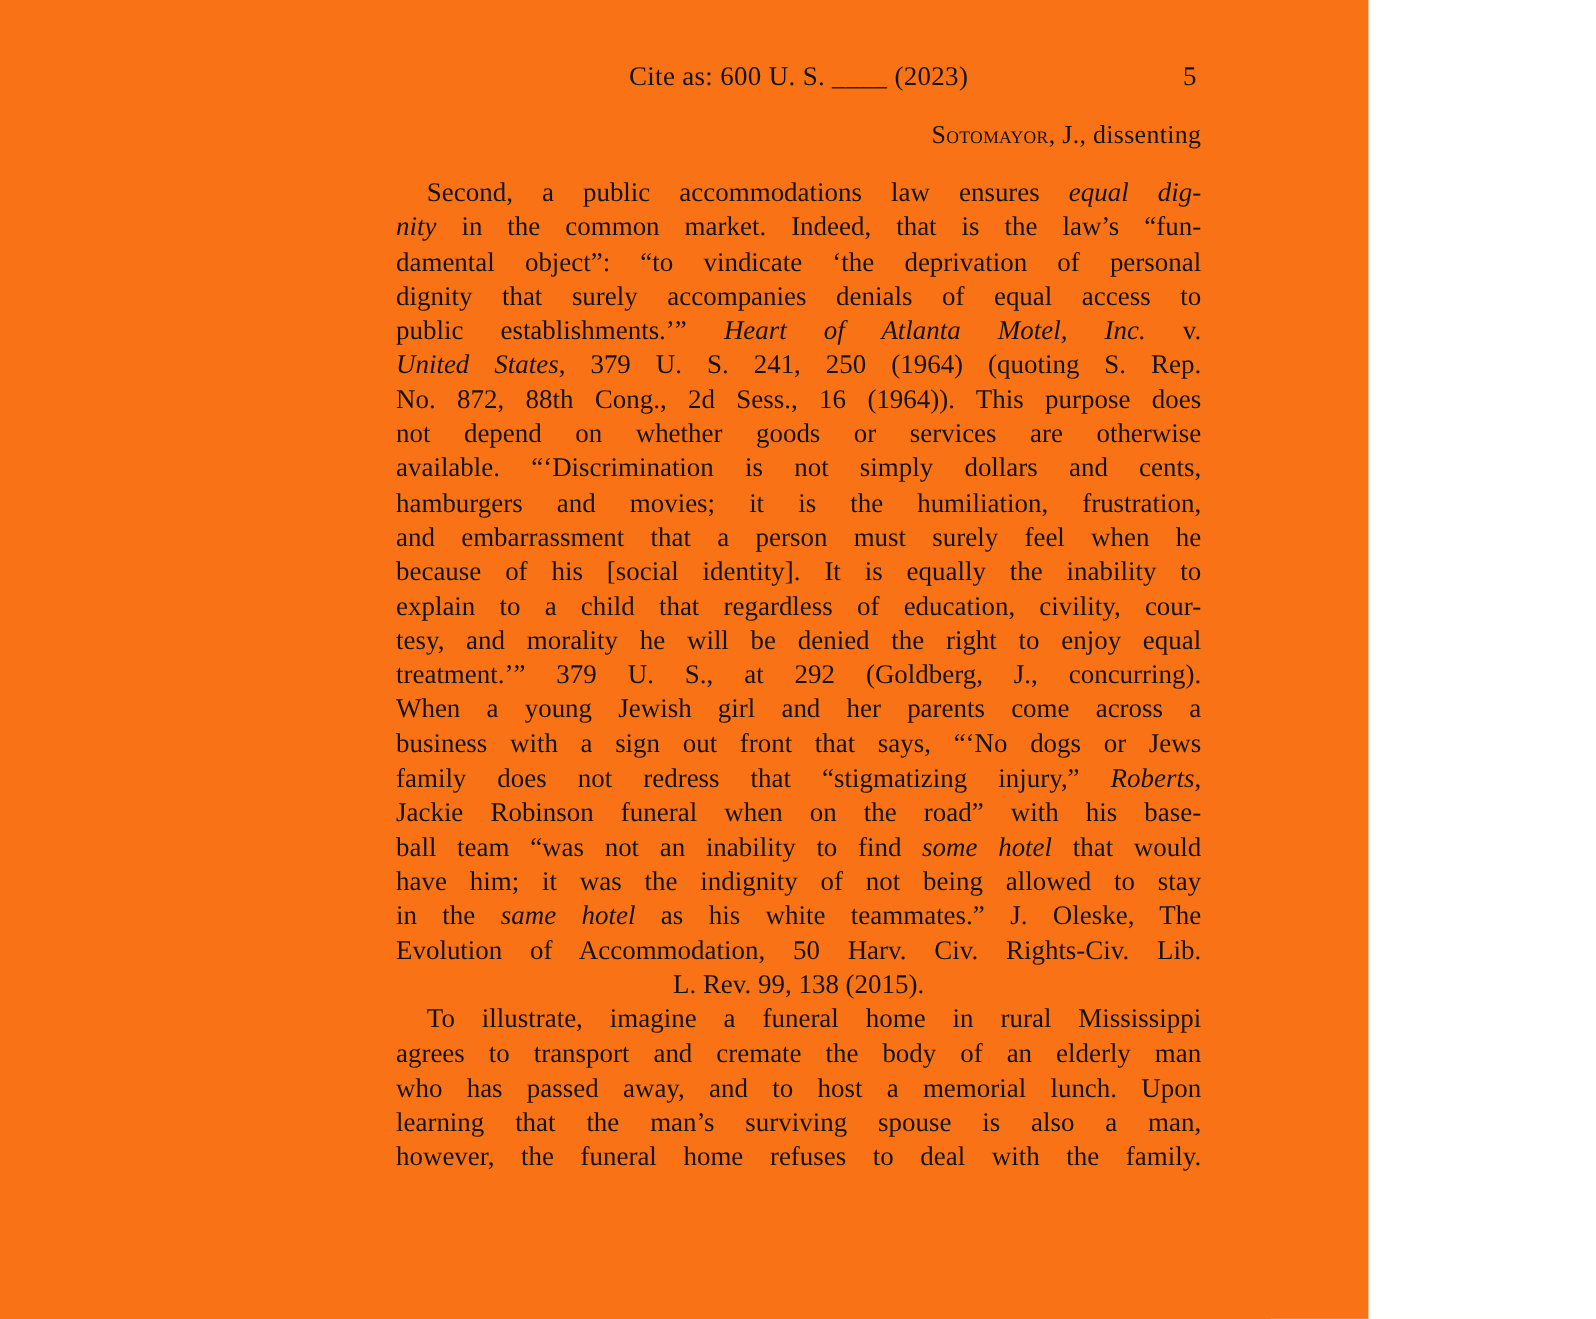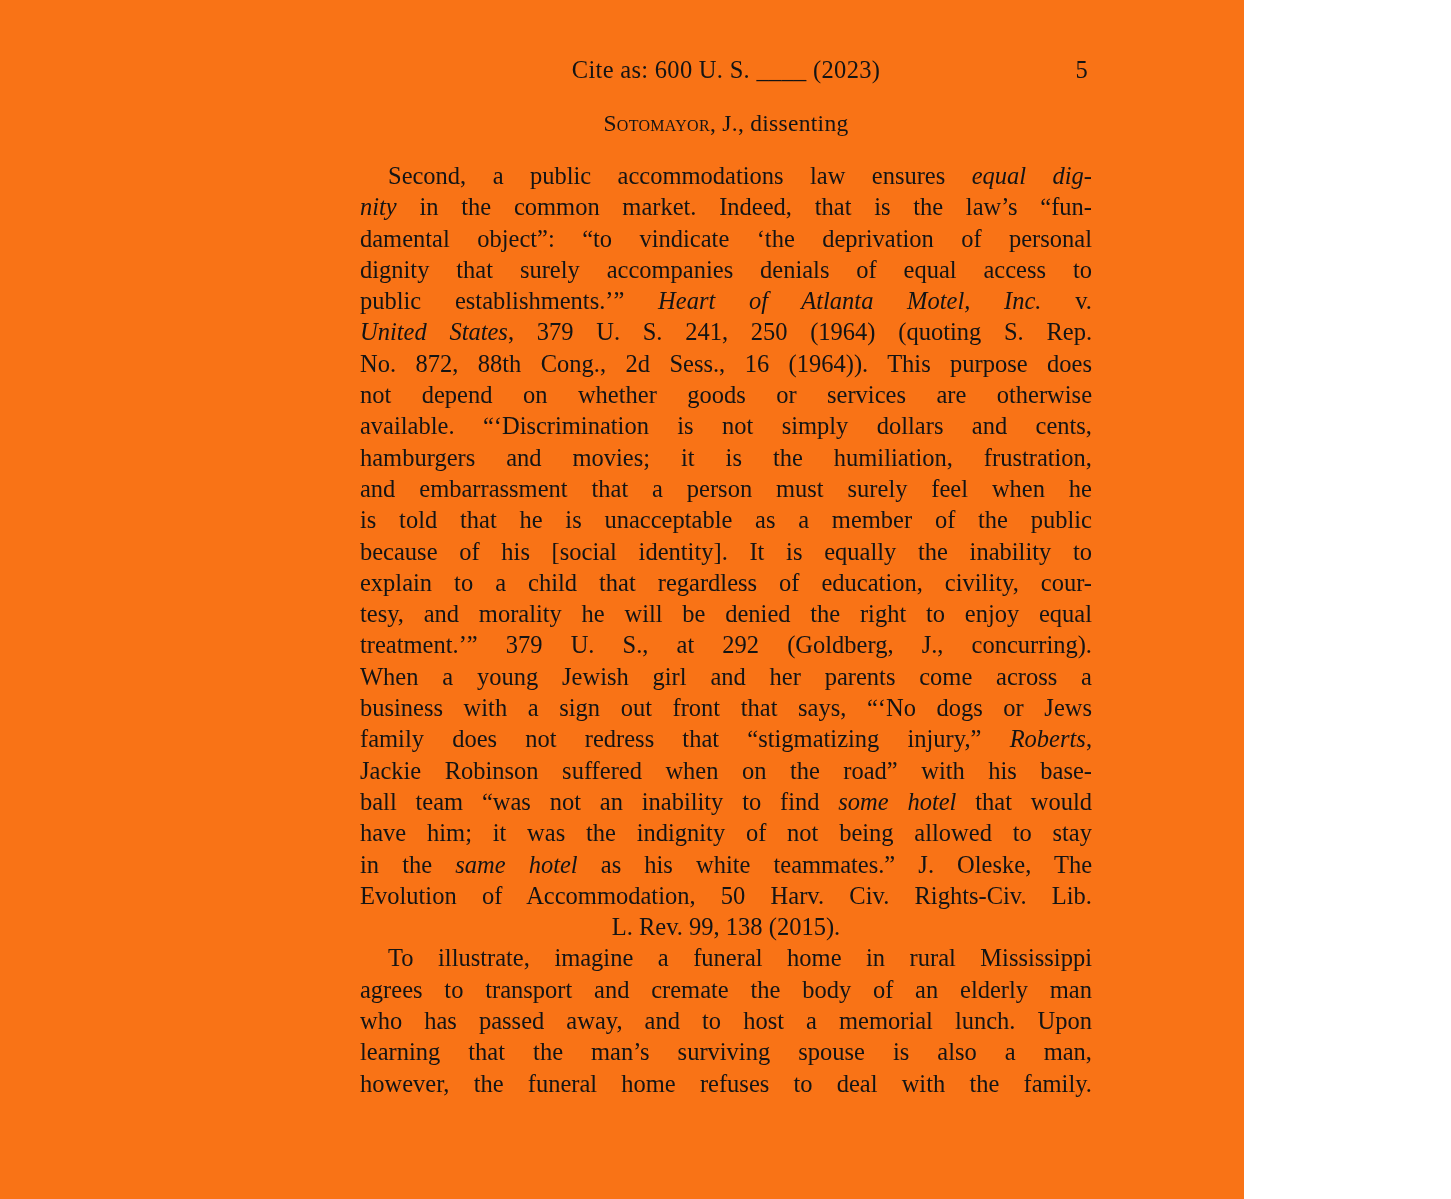--- a/index.html
+++ b/index.html
@@ -35,21 +35,21 @@
   .page-num {
     position: absolute;
     right: 4px;
     top: 0;
   }
   .author-row {
     position: absolute;
     top: 108px;
     left: 0;
     width: 100%;
-    text-align: center;
+    text-align: right;
     font-size: 23.5px;
     line-height: 30px;
     letter-spacing: 0.3px;
   }
   .smallcaps {
     font-variant: small-caps;
   }
   .body-text {
     position: absolute;
     top: 160px;
@@ -101,29 +101,28 @@
         <div class="line"><em>nity</em><span> in the common market.  Indeed, that is the law’s “fun-</span></div>
         <div class="line"><span>damental object”: “to vindicate ‘the deprivation of personal</span></div>
         <div class="line"><span>dignity that surely accompanies denials of equal access to</span></div>
         <div class="line"><span>public establishments.’”  </span><em>Heart of Atlanta Motel, Inc.</em><span> v.</span></div>
         <div class="line"><em>United States</em><span>, 379 U. S. 241, 250 (1964) (quoting S. Rep.</span></div>
         <div class="line"><span>No. 872, 88th Cong., 2d Sess., 16 (1964)).  This purpose does</span></div>
         <div class="line"><span>not depend on whether goods or services are otherwise</span></div>
         <div class="line"><span>available.  “‘Discrimination is not simply dollars and cents,</span></div>
         <div class="line"><span>hamburgers and movies; it is the humiliation, frustration,</span></div>
         <div class="line"><span>and embarrassment that a person must surely feel when he</span></div>
-        <div class="line"><span>is told that he is unacceptable as a member of the public</span></div>
         <div class="line"><span>because of his [social identity].  It is equally the inability to</span></div>
         <div class="line"><span>explain to a child that regardless of education, civility, cour-</span></div>
         <div class="line"><span>tesy, and morality he will be denied the right to enjoy equal</span></div>
         <div class="line"><span>treatment.’”  379 U. S., at 292 (Goldberg, J., concurring).</span></div>
         <div class="line"><span>When a young Jewish girl and her parents come across a</span></div>
         <div class="line"><span>business with a sign out front that says, “‘No dogs or Jews</span></div>
         <div class="line"><span>family does not redress that “stigmatizing injury,” </span><em>Roberts</em><span>,</span></div>
-        <div class="line"><span>Jackie Robinson suffered when on the road” with his base-</span></div>
+        <div class="line"><span>Jackie Robinson funeral when on the road” with his base-</span></div>
         <div class="line"><span>ball team “was not an inability to find </span><em>some hotel</em><span> that would</span></div>
         <div class="line"><span>have him; it was the indignity of not being allowed to stay</span></div>
         <div class="line"><span>in the </span><em>same hotel</em><span> as his white teammates.”  J. Oleske, The</span></div>
         <div class="line"><span>Evolution of Accommodation, 50 Harv. Civ. Rights-Civ. Lib.</span></div>
         <div class="line noj"><span>L. Rev. 99, 138 (2015).</span></div>
         <div class="line indent"><span>To illustrate, imagine a funeral home in rural Mississippi</span></div>
         <div class="line"><span>agrees to transport and cremate the body of an elderly man</span></div>
         <div class="line"><span>who has passed away, and to host a memorial lunch.  Upon</span></div>
         <div class="line"><span>learning that the man’s surviving spouse is also a man,</span></div>
         <div class="line"><span>however, the funeral home refuses to deal with the family.</span></div>

